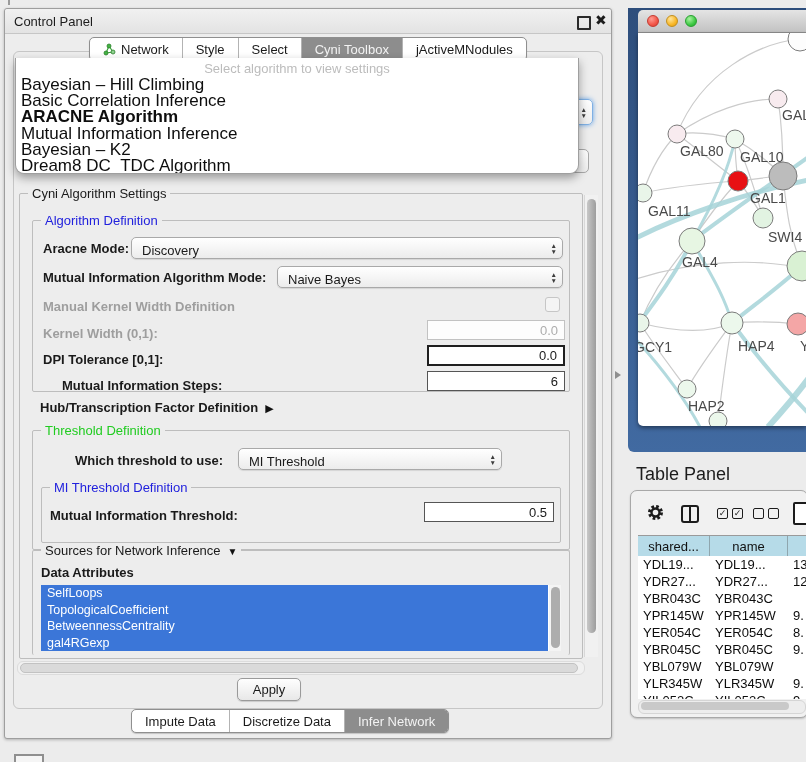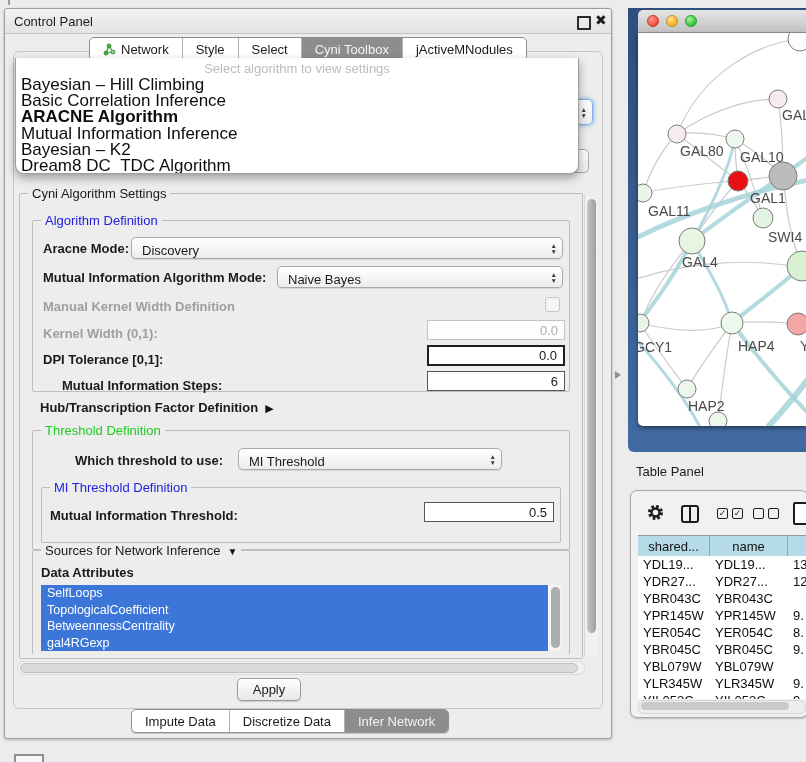--- a/index.html
+++ b/index.html
@@ -82,21 +82,21 @@
   .nettitle{position:absolute;left:10px;top:2px;right:0;height:22px;background:linear-gradient(#e4e4e4,#c2c2c2);
             border-bottom:1px solid #8e8e8e;border-radius:5px 0 0 0;}
   .light{position:absolute;top:5px;width:12px;height:12px;border-radius:50%;box-sizing:border-box;}
   .light.red{left:9px;background:radial-gradient(circle at 35% 30%,#ff9a90,#f25648 60%,#d8372c);border:1px solid #c43a30;}
   .light.yel{left:28px;background:radial-gradient(circle at 35% 30%,#ffe49a,#f8b728 60%,#e09a12);border:1px solid #c28f1d;}
   .light.grn{left:47px;background:radial-gradient(circle at 35% 30%,#a9f3a0,#3ec944 60%,#23a52a);border:1px solid #27a030;}
   .netcanvas{position:absolute;left:10px;top:25px;right:0;height:393px;background:#fff;
              border-radius:0 0 0 5px;overflow:hidden;box-shadow:0 2px 4px rgba(0,0,0,.45);}
 
   
-  .tp-title{left:636px;top:464px;font-size:13px;color:#1c1c1c;}
+  .tp-title{left:636px;top:464px;font-size:18px;color:#1c1c1c;}
   .tpanel{left:630px;top:490px;width:176px;height:226px;background:#f1f1f1;border:1px solid #a8a8a8;
           border-radius:7px;box-shadow:0 1px 2px rgba(0,0,0,.2);overflow:hidden;}
   .gear{left:16px;top:13px;}
   .spliticon{left:50px;top:14px;width:14px;height:14px;border:2px solid #1c1c1c;border-radius:3px;}
   .spliticon:after{content:"";position:absolute;left:5.5px;top:0;bottom:0;width:2px;background:#1c1c1c;}
   .ckpair{display:flex;gap:4px;}
   .ck{width:9px;height:9px;border:1.5px solid #1c1c1c;border-radius:2px;font-size:9px;line-height:9px;
       text-align:center;color:#1c1c1c;}
   .pageicon{left:162px;top:11px;width:15px;height:19px;border:2px solid #1c1c1c;border-radius:2px;background:#fff;}
   .thead{left:7px;top:44px;width:178px;height:20px;display:flex;border-top:1px solid #9a9a9a;border-bottom:1px solid #9a9a9a;}

